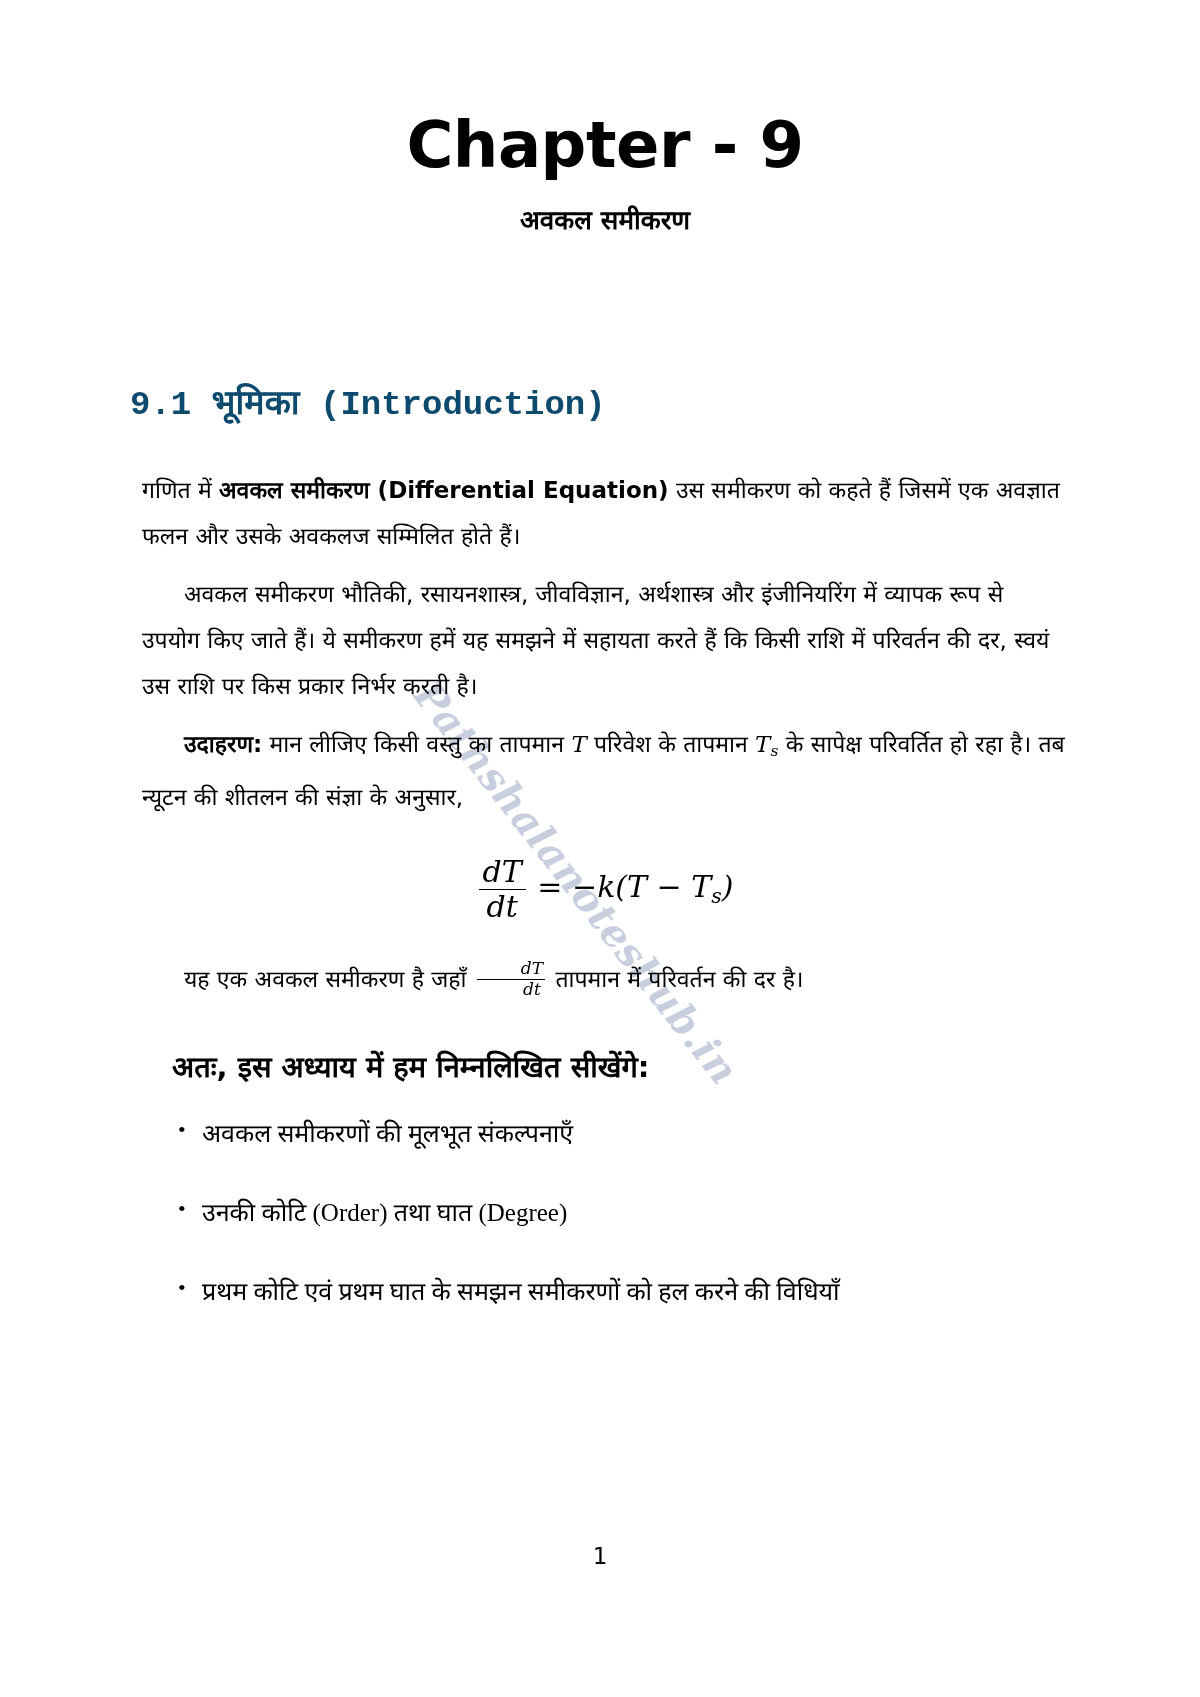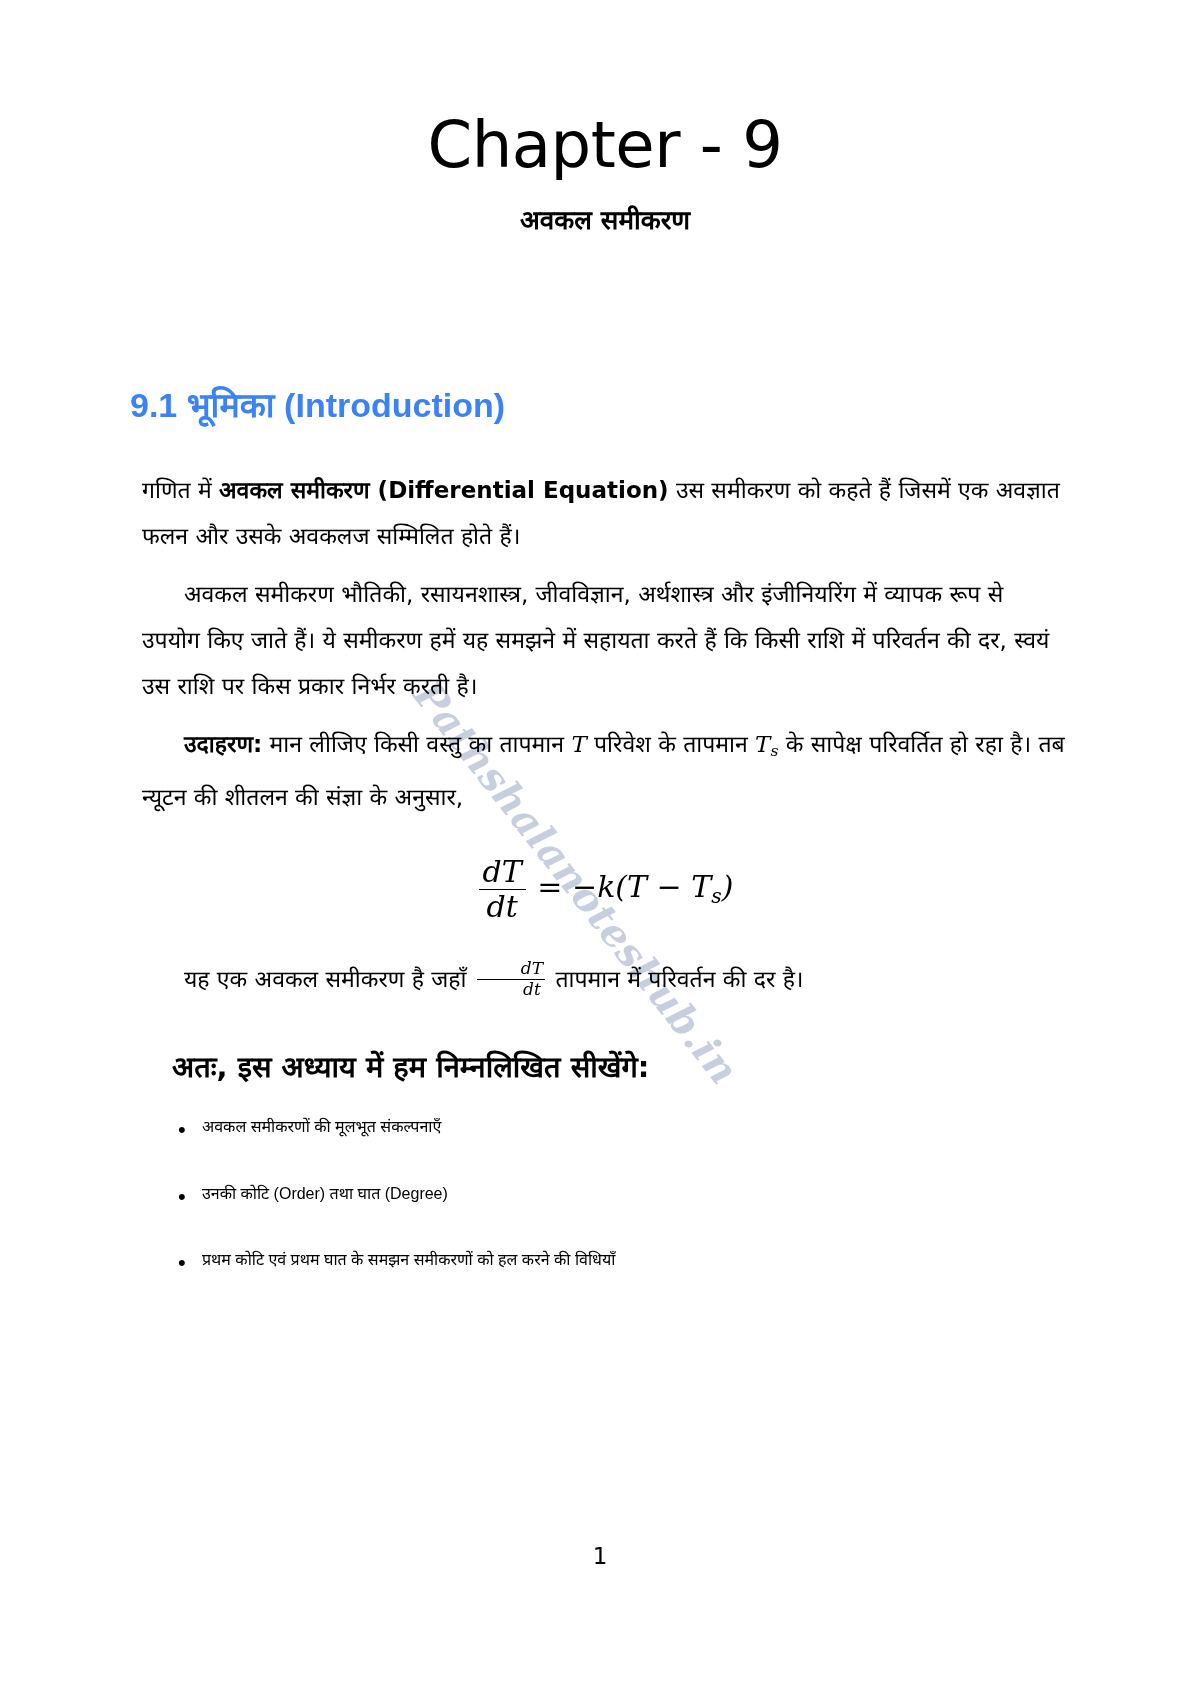--- a/index.html
+++ b/index.html
@@ -23,48 +23,48 @@
     left: 130px;
     top: 0;
     width: 950px;
     height: 1697px;
   }
 
   
   .chapter-title {
     text-align: center;
     font-family: "DejaVu Sans", "Liberation Sans", sans-serif;
-    font-weight: normal;
+    font-weight: bold;
     font-size: 64px;
     letter-spacing: -0.5px;
     margin: 0;
     padding-top: 112px;
     line-height: 1.05;
     color: #000;
   }
   .chapter-subtitle {
     text-align: center;
     font-family: "DejaVu Sans", "Liberation Sans", sans-serif;
     font-weight: bold;
     font-size: 26px;
     margin: 0;
     padding-top: 26px;
     line-height: 1.2;
     color: #000;
   }
 
   
   .section-heading {
-    font-family: Liberation Sans, sans-serif;
+    font-family: Liberation Mono, monospace;
     font-weight: bold;
     font-size: 34px;
     margin: 0;
     padding-top: 148px;
     line-height: 1.25;
-    color: #3b82f6;
+    color: #0c4a6e;
   }
 
   
   .para {
     font-family: "DejaVu Sans", "Liberation Sans", sans-serif;
     font-size: 23px;
     line-height: 46px;
     margin: 12px;
     text-align: left;
     color: #000;
@@ -128,22 +128,22 @@
     color: #000;
   }
 
   
   .bullets {
     list-style: none;
     margin: 0;
     padding: 26px 0 0 0;
   }
   .bullets li {
-    font-family: Liberation Sans, sans-serif;
-    font-size: 16px;
+    font-family: Liberation Serif, serif;
+    font-size: 25px;
     line-height: 1.4;
     padding-left: 72px;
     position: relative;
     margin-bottom: 44px;
     color: #000;
   }
   .bullets li:before {
     content: "•";
     position: absolute;
     left: 48px;

